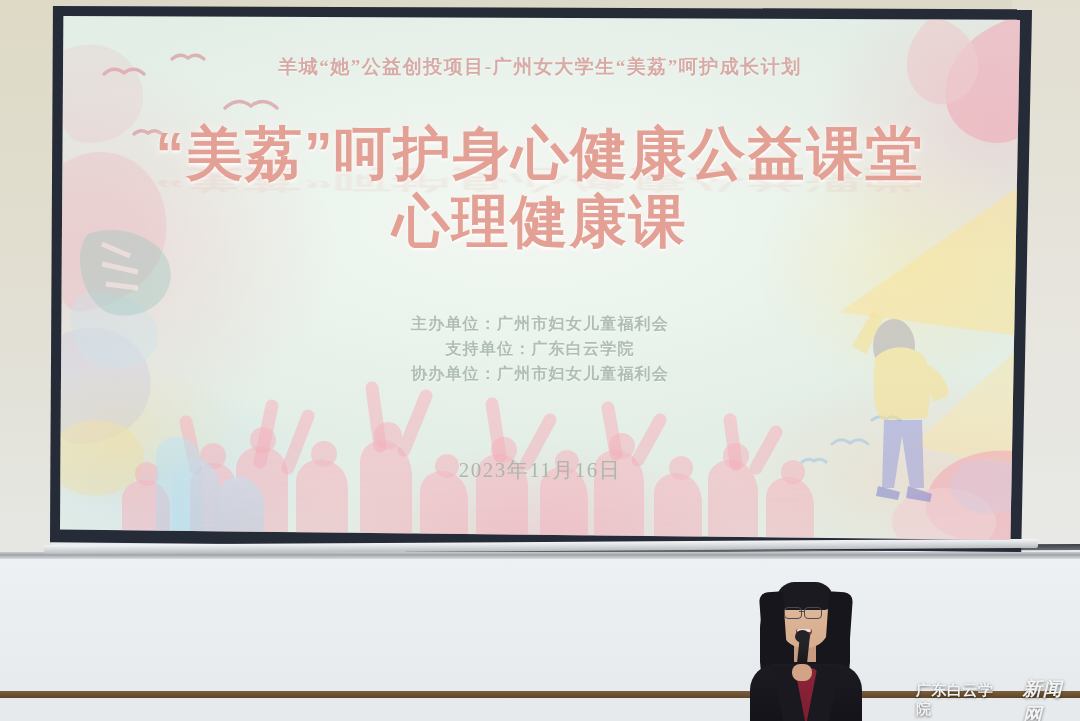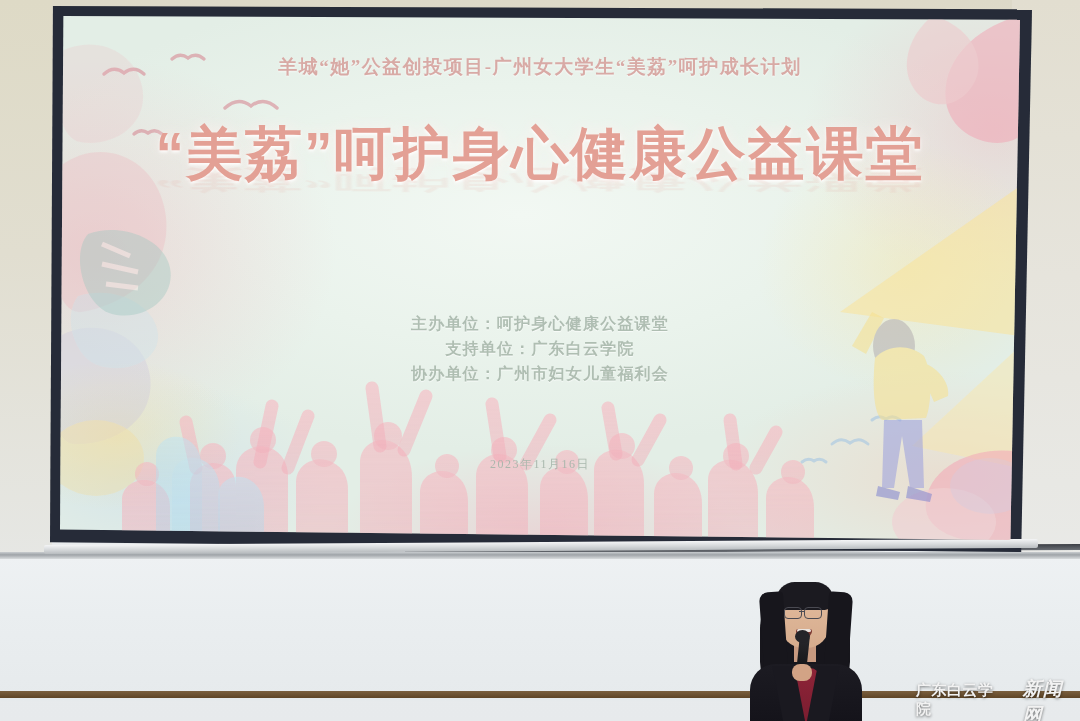--- a/index.html
+++ b/index.html
@@ -75,21 +75,21 @@
   .title-reflect{position:absolute;left:0;right:0;top:178px;text-align:center;
         font-family:"Liberation Serif",serif;font-weight:700;font-size:57px;
         line-height:66px;letter-spacing:2px;color:#e3a095;opacity:.13;
         transform:scaleY(-0.45);transform-origin:top center;filter:blur(1.1px);}
 
   .orgs{position:absolute;left:0;right:0;top:295px;text-align:center;}
   .org-line{font-family:"Liberation Serif",serif;font-weight:600;
         font-size:16px;line-height:25px;letter-spacing:1.2px;
         color:#a9b8ac;opacity:.9;text-shadow:0 1px 1px rgba(255,255,255,.8);}
   .date-line{position:absolute;left:0;right:0;top:440px;text-align:center;
-        font-family:"Liberation Serif",serif;font-size:12px;letter-spacing:1.5px;
+        font-family:"Liberation Serif",serif;font-size:21px;letter-spacing:1.5px;
         color:#a6b5aa;opacity:.92;}
 
   
   .speaker{position:absolute;left:742px;top:576px;width:126px;height:145px;}
   .sp-hair-back{position:absolute;left:18px;top:8px;width:90px;height:112px;
         background:#17161c;border-radius:45px 45px 34px 34px;}
   .sp-neck{position:absolute;left:52px;top:62px;width:22px;height:24px;background:#c89a80;}
   .sp-face{position:absolute;left:39px;top:14px;width:48px;height:58px;
         background:linear-gradient(180deg,#e2bb9d 0%,#d6ac8d 100%);border-radius:24px 24px 22px 22px;}
   .sp-hair-front{position:absolute;left:34px;top:6px;width:58px;height:28px;
@@ -262,25 +262,26 @@
         <path d="M158 524 L158 480 C158 464 176 456 190 464 C200 470 204 480 204 492 L204 524Z"></path>
         <path d="M96 524 L96 440 C96 424 114 416 128 424 C138 430 142 442 142 454 L142 524Z"></path>
       </g>
     </svg>
 
     <div class="slide-text">
       <div class="sub-top">羊城“她”公益创投项目-广州女大学生“美荔”呵护成长计划</div>
 
       <div class="title-wrap">
         <div class="title-1">“美荔”呵护身心健康公益课堂</div>
+        <div class="title-2">心理健康课</div>
       </div>
       <div class="title-reflect">“美荔”呵护身心健康公益课堂</div>
 
       <div class="orgs">
-        <div class="org-line">主办单位：呵护身心健康公益课堂</div>
+        <div class="org-line">主办单位：广州市妇女儿童福利会</div>
         <div class="org-line">支持单位：广东白云学院</div>
         <div class="org-line">协办单位：广州市妇女儿童福利会</div>
       </div>
 
       <div class="date-line">2023年11月16日</div>
     </div>
   </div>
 
   <div class="wood-top"></div>
   <div class="wood"></div>

